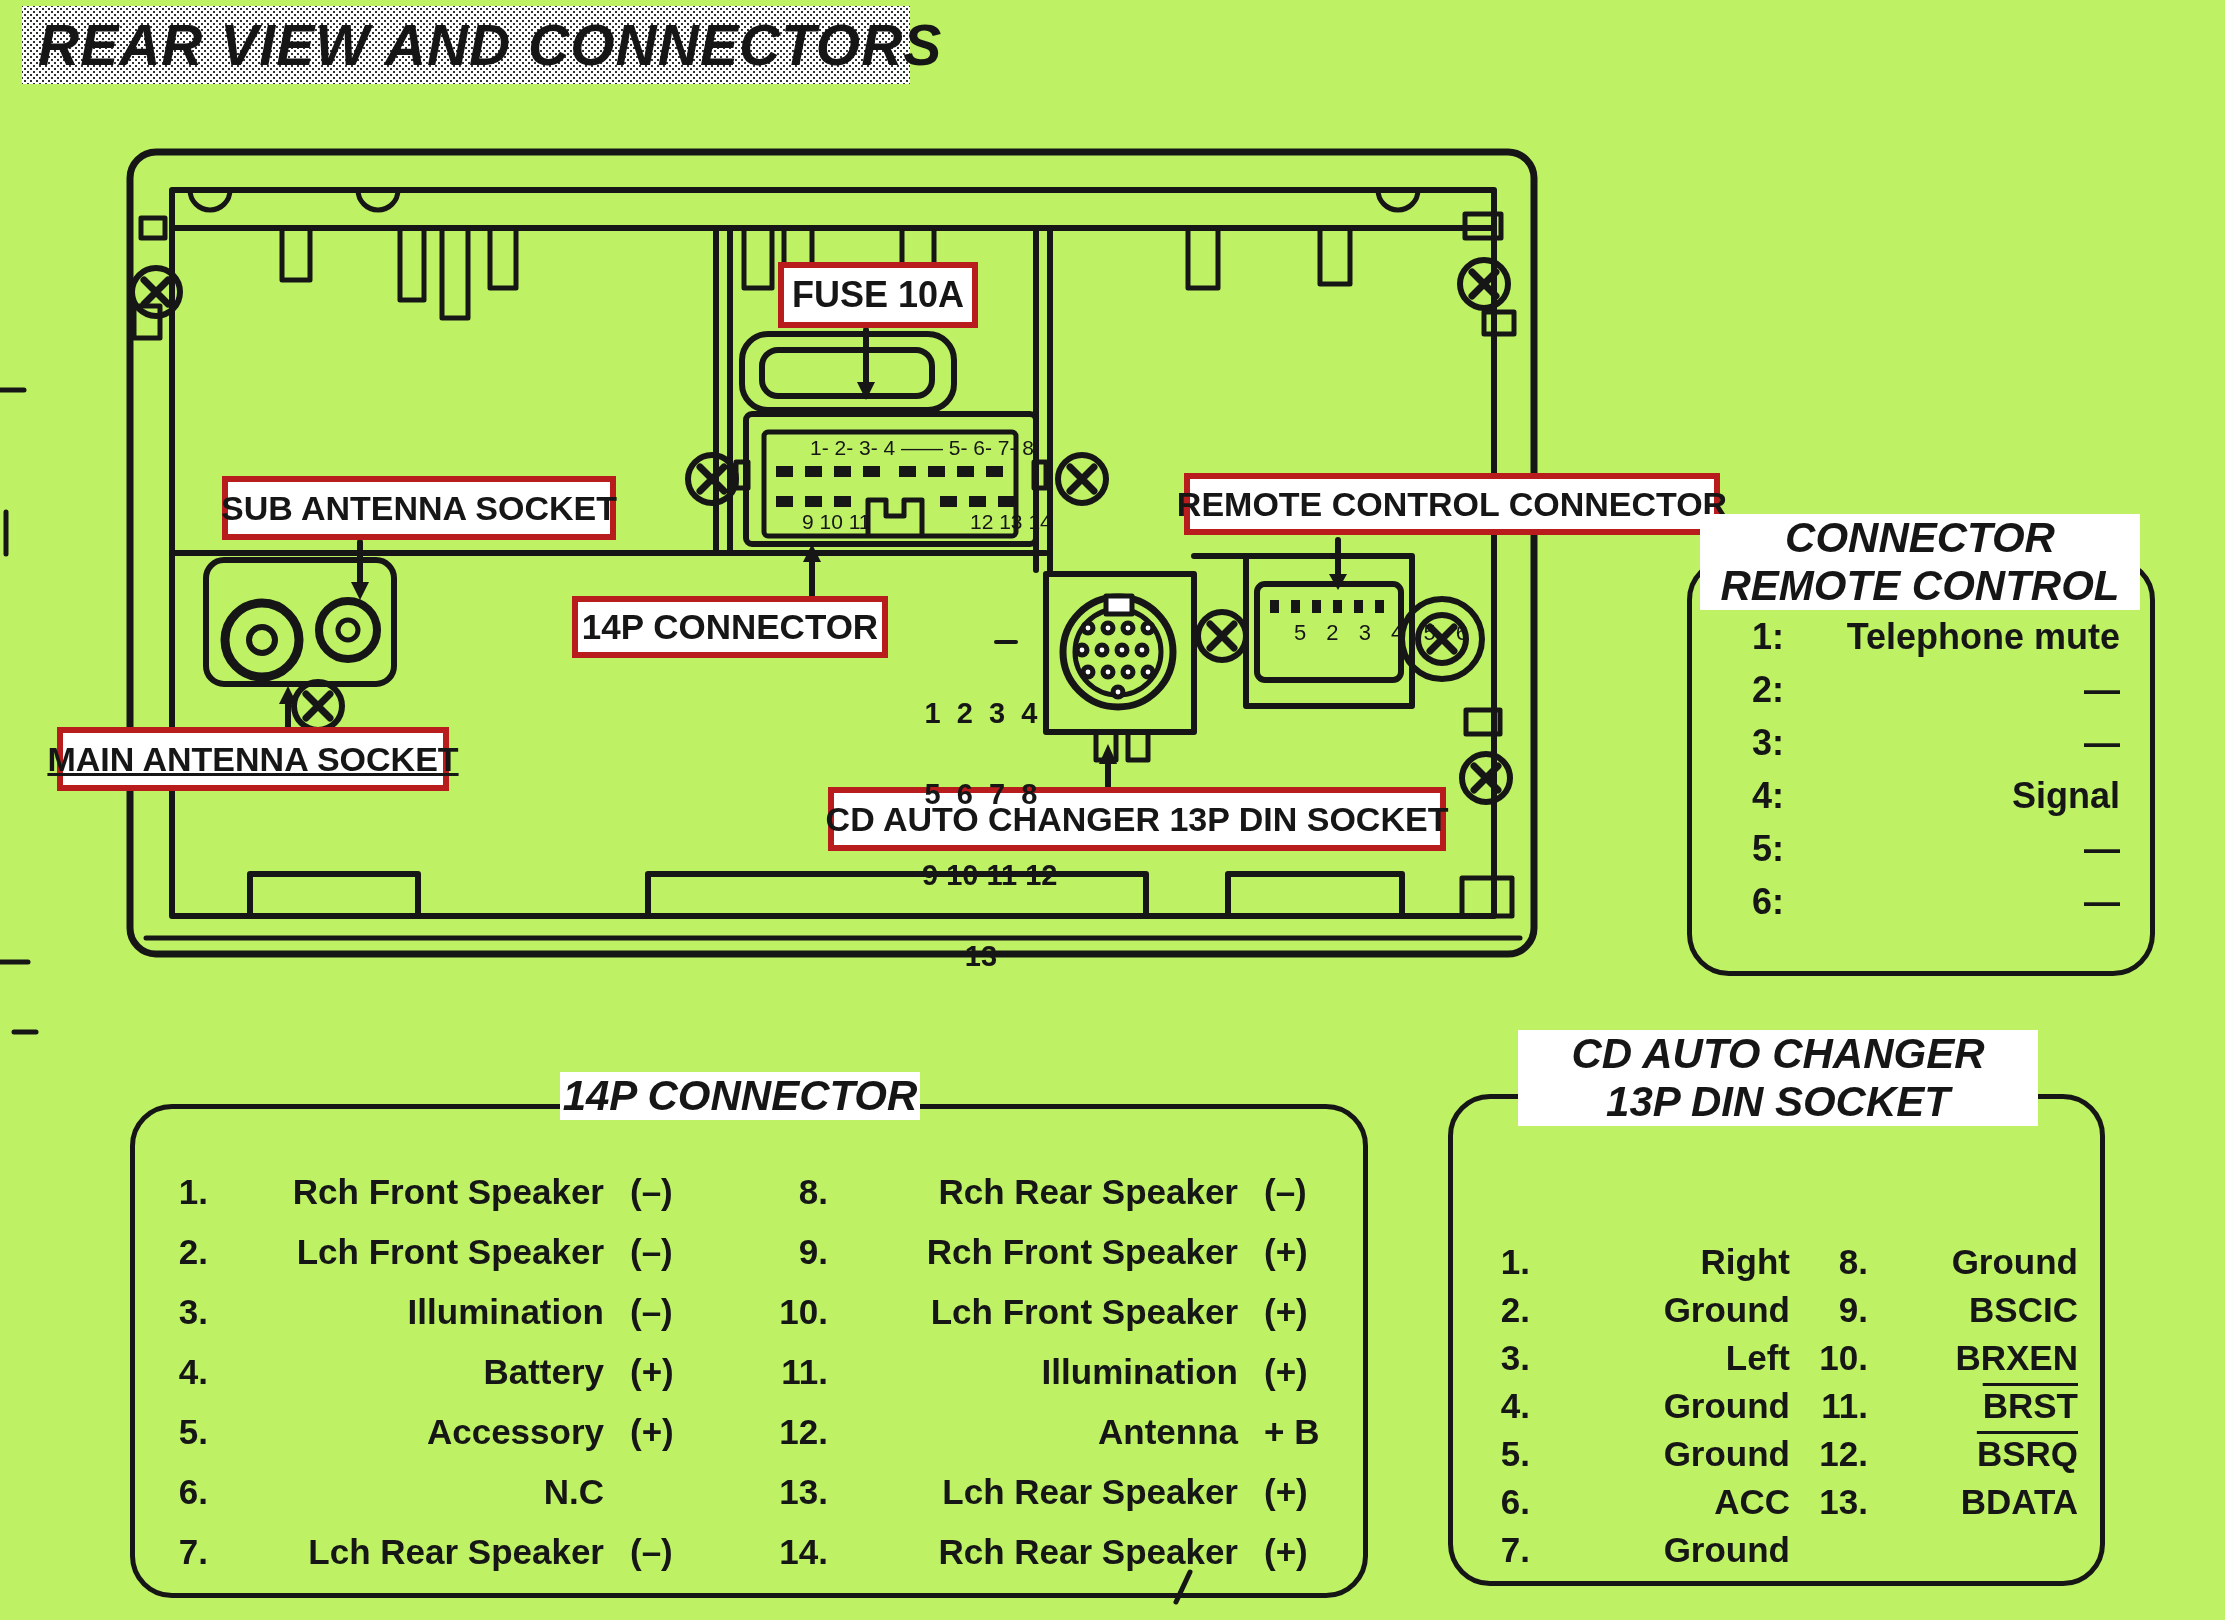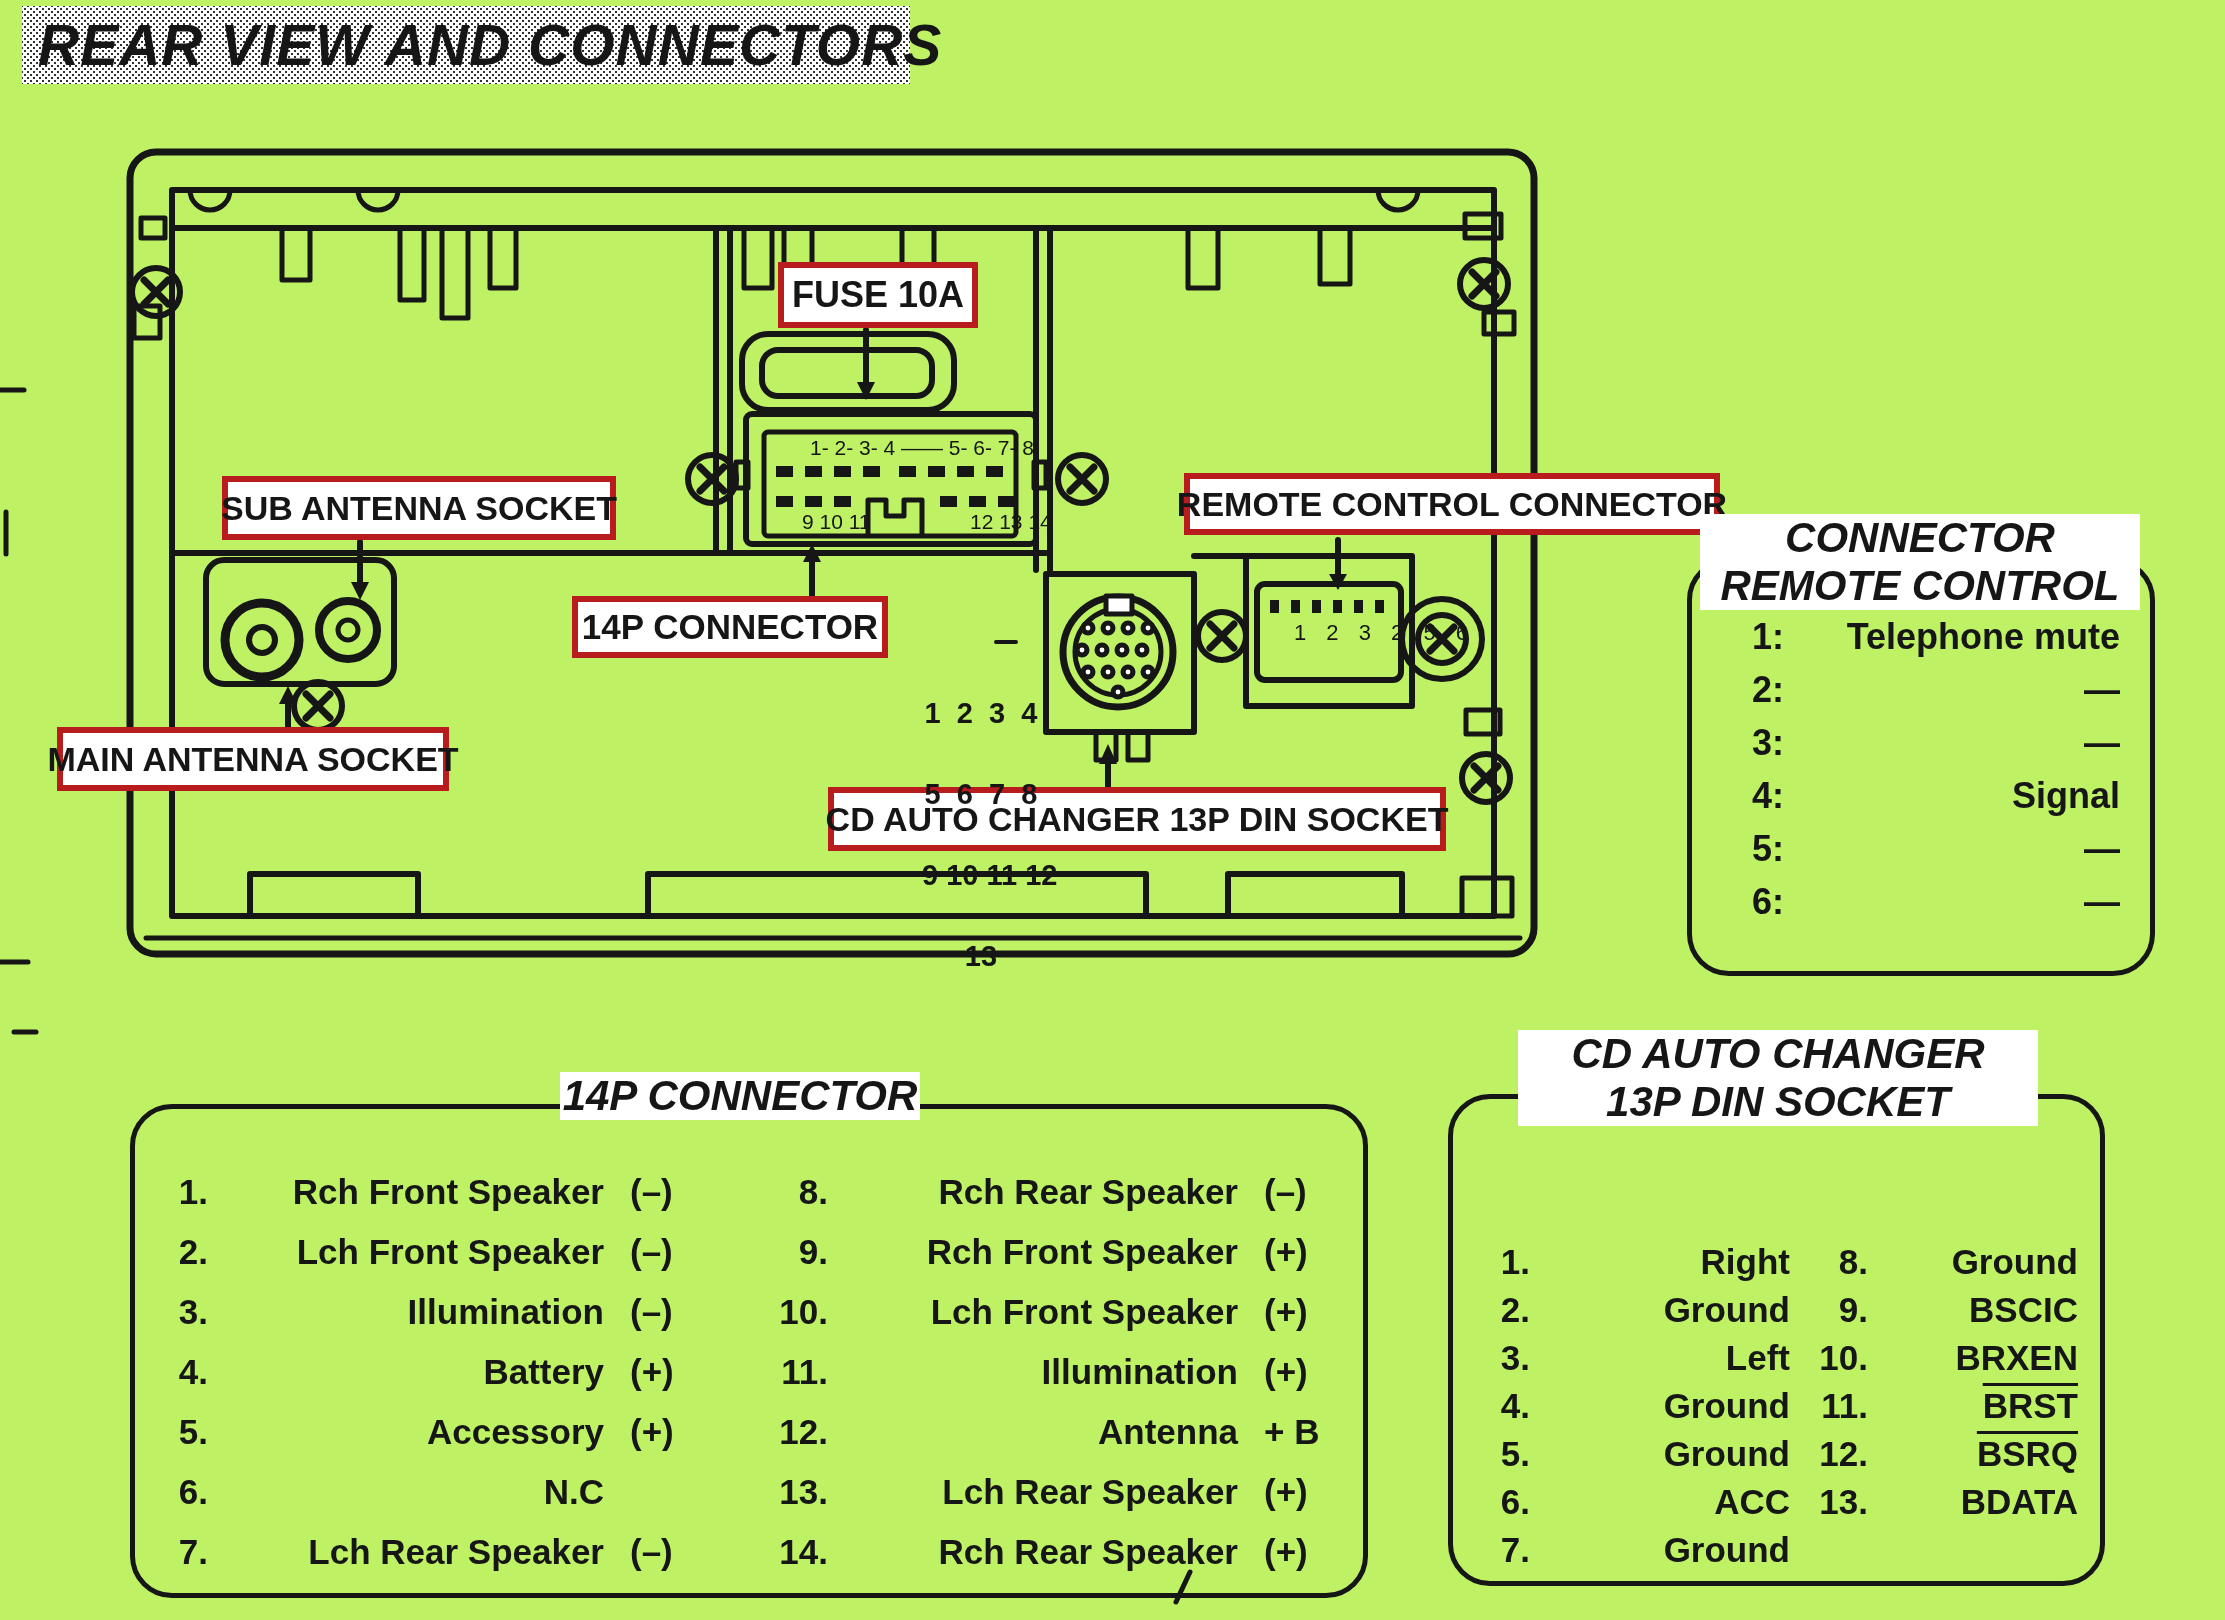--- a/index.html
+++ b/index.html
@@ -238,29 +238,29 @@
       </g>
     </g>
   </svg>
 
   <div class="banner">
     <span>REAR VIEW AND CONNECTORS</span>
   </div>
 
   <div class="lblbox" style="left:778px;top:262px;width:200px;height:66px;font-size:36px;">FUSE 10A</div>
   <div class="lblbox" style="left:222px;top:476px;width:394px;height:64px;">SUB ANTENNA SOCKET</div>
-  <div class="lblbox" style="left:57px;top:727px;width:392px;height:64px;">MAIN ANTENNA SOCKET</div>
+  <div class="lblbox" style="left:57px;top:727px;width:392px;height:64px;text-decoration:underline;">MAIN ANTENNA SOCKET</div>
   <div class="lblbox" style="left:572px;top:596px;width:316px;height:62px;font-size:35px;">14P CONNECTOR</div>
   <div class="lblbox" style="left:1184px;top:473px;width:536px;height:62px;">REMOTE CONTROL CONNECTOR</div>
   <div class="lblbox" style="left:828px;top:787px;width:618px;height:64px;">CD AUTO CHANGER 13P DIN SOCKET</div>
 
   <div class="small" style="left:766px;top:436px;width:248px;font-size:21px;text-align:center;">1- 2- 3- 4 —— 5- 6- 7- 8</div>
   <div class="small" style="left:770px;top:510px;width:88px;font-size:21px;">9 10 11</div>
   <div class="small" style="left:938px;top:510px;width:100px;font-size:21px;">12 13 14</div>
-  <div class="small" style="left:1262px;top:620px;width:140px;font-size:22px;text-align:center;letter-spacing:7px;">1 2 3 2 5 6</div>
+  <div class="small" style="left:1262px;top:620px;width:140px;font-size:22px;text-align:center;letter-spacing:7px;">5 2 3 4 5 6</div>
   <div class="dingrid">
     <div>1  2  3  4</div>
     <div>5  6  7  8</div>
     <div>9 10 11 12</div>
     <div>13</div>
   </div>
 
   <div class="rbox" style="left:1687px;top:558px;width:468px;height:418px;"></div>
   <div class="btitle" style="left:1700px;top:514px;width:440px;font-size:42px;">
     <div>CONNECTOR</div>

